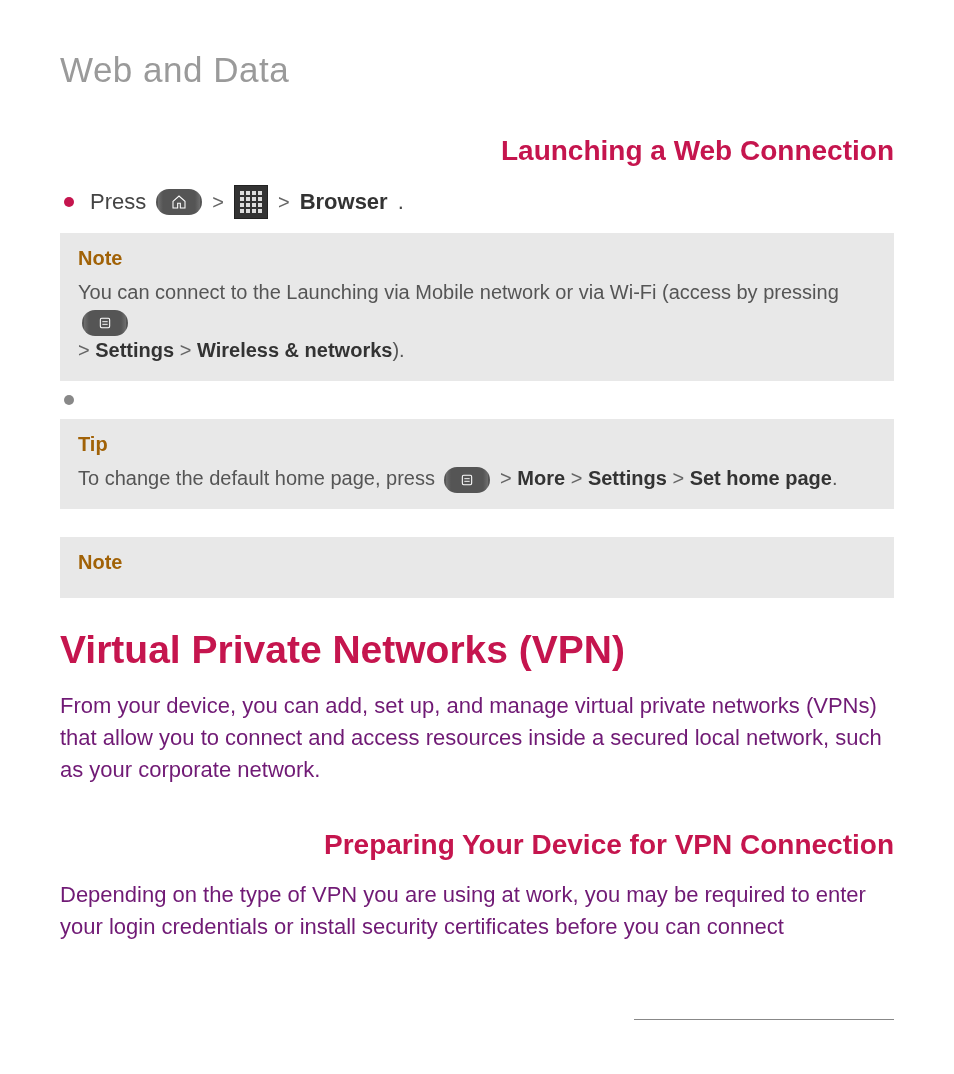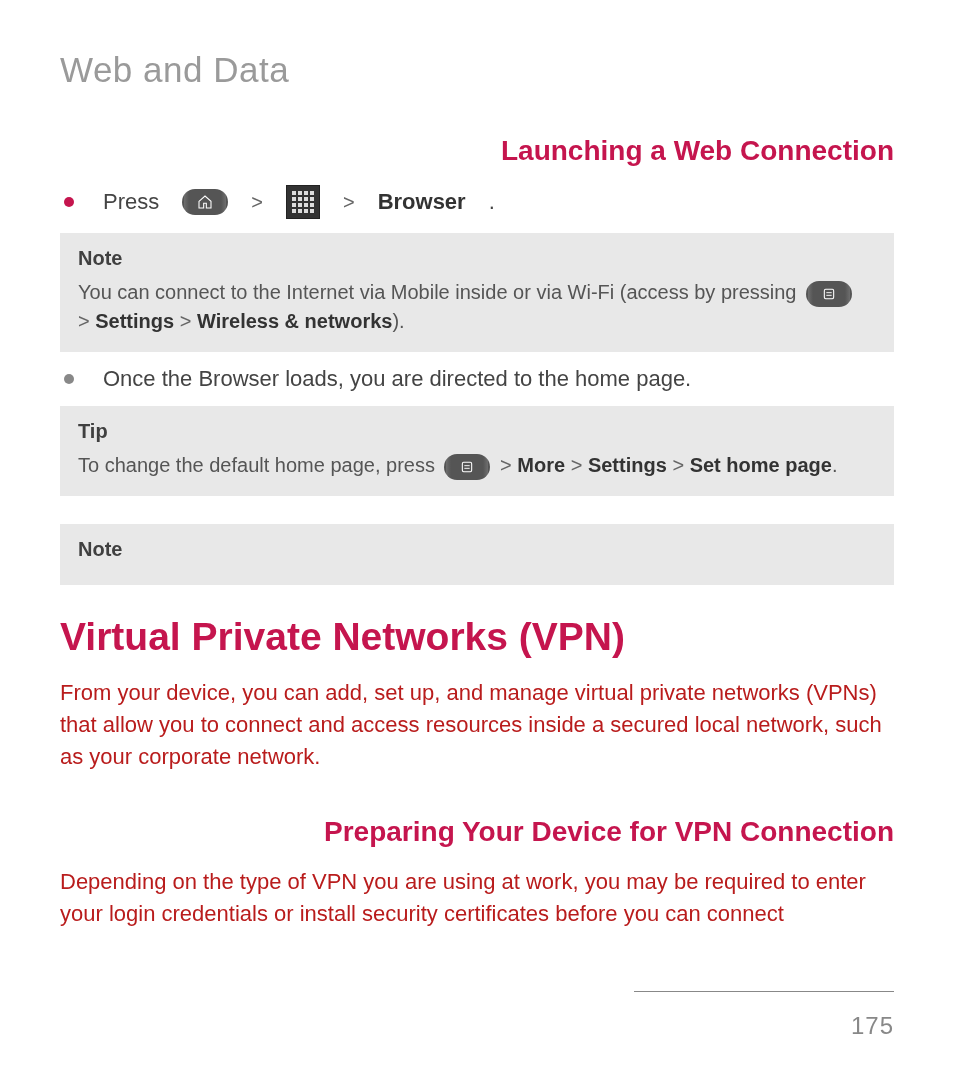--- a/index.html
+++ b/index.html
@@ -30,27 +30,27 @@
   .section-h1 {
     color: #c5154e;
     font-size: 39px;
     font-weight: 600;
     margin-top: 30px;
     margin-bottom: 18px;
   }
   .body-text {
     font-size: 22px;
     line-height: 1.45;
-    color: #b91c1c;
+    color: #701a75;
     font-weight: 400;
   }
   .bullet-row {
     display: flex;
     align-items: center;
-    gap: 23px;
+    gap: 10px;
     margin-bottom: 14px;
     margin-left: 4px;
     font-size: 22px;
     color: #444;
   }
   .bullet-dot {
     width: 10px; height: 10px;
     border-radius: 50%;
     background: #c5154e;
     flex-shrink: 0;
@@ -95,21 +95,21 @@
   }
   .apps-grid span { background: #ddd; }
   .gt { color: #666; font-size: 20px; }
   .bold { font-weight: 700; color: #333; text-align: center; }
   .callout {
     background: #e8e8e8;
     padding: 14px 18px 16px 18px;
     margin-bottom: 14px;
   }
   .callout-title {
-    color: #404040;
+    color: #a16207;
     font-weight: 700;
     font-size: 20px;
     margin-bottom: 8px;
   }
   .callout-body {
     font-size: 20px;
     line-height: 1.45;
     color: #555;
     display: block;
   }
@@ -171,39 +171,38 @@
       </span>
   </span>
   <span class="gt">&gt;</span>
   <span class="bold">Browser</span>
     <span>.</span>
 </div>
 
 <div class="callout">
   <div class="callout-title">Note</div>
   <div class="callout-body">
-    <span>You can connect to the Internet via Mobile inside or via Wi-Fi (access by pressing </span>
+    <span>You can connect to the Launching via Mobile network or via Wi-Fi (access by pressing </span>
     <span class="hw-key">
       <svg viewBox="0 0 24 24">
           <rect x="5" y="5" width="14" height="14" rx="2" fill="none" stroke="#fff" stroke-width="1.6"></rect>
           <line x1="8" y1="10" x2="16" y2="10" stroke="#fff" stroke-width="1.4"></line>
           <line x1="8" y1="14" x2="16" y2="14" stroke="#fff" stroke-width="1.4"></line>
         </svg>
     </span>
     <br>
     <span class="gt">&gt;</span>
     <span class="bold">Settings</span>
     <span class="gt">&gt;</span>
     <span class="bold">Wireless &amp; networks</span><span>).</span>
   </div>
 </div>
 
 <div class="bullet-row">
   <span class="bullet-dot gray"></span>
-  <span>Once the Browser loads, you are directed to the home page.</span>
 </div>
 
 <div class="callout">
   <div class="callout-title">Tip</div>
   <div class="callout-body">
     <span>To change the default home page, press </span>
     <span class="hw-key">
       <svg viewBox="0 0 24 24">
           <rect x="5" y="5" width="14" height="14" rx="2" fill="none" stroke="#fff" stroke-width="1.6"></rect>
           <line x1="8" y1="10" x2="16" y2="10" stroke="#fff" stroke-width="1.4"></line>
@@ -226,14 +225,13 @@
 </div>
 
 <h1 class="section-h1">Virtual Private Networks (VPN)</h1>
 <p class="body-text">From your device, you can add, set up, and manage virtual private networks (VPNs) that allow you to connect and access resources inside a secured local network, such as your corporate network.</p>
 
 <h2 class="section-h2" style="margin-top:43px">Preparing Your Device for VPN Connection</h2>
 <p class="body-text">Depending on the type of VPN you are using at work, you may be required to enter your login credentials or install security certificates before you can connect</p>
 
 <div class="page-footer">
   <hr>
-  <div class="page-num">175</div>
 </div>
 
 </body></html>

